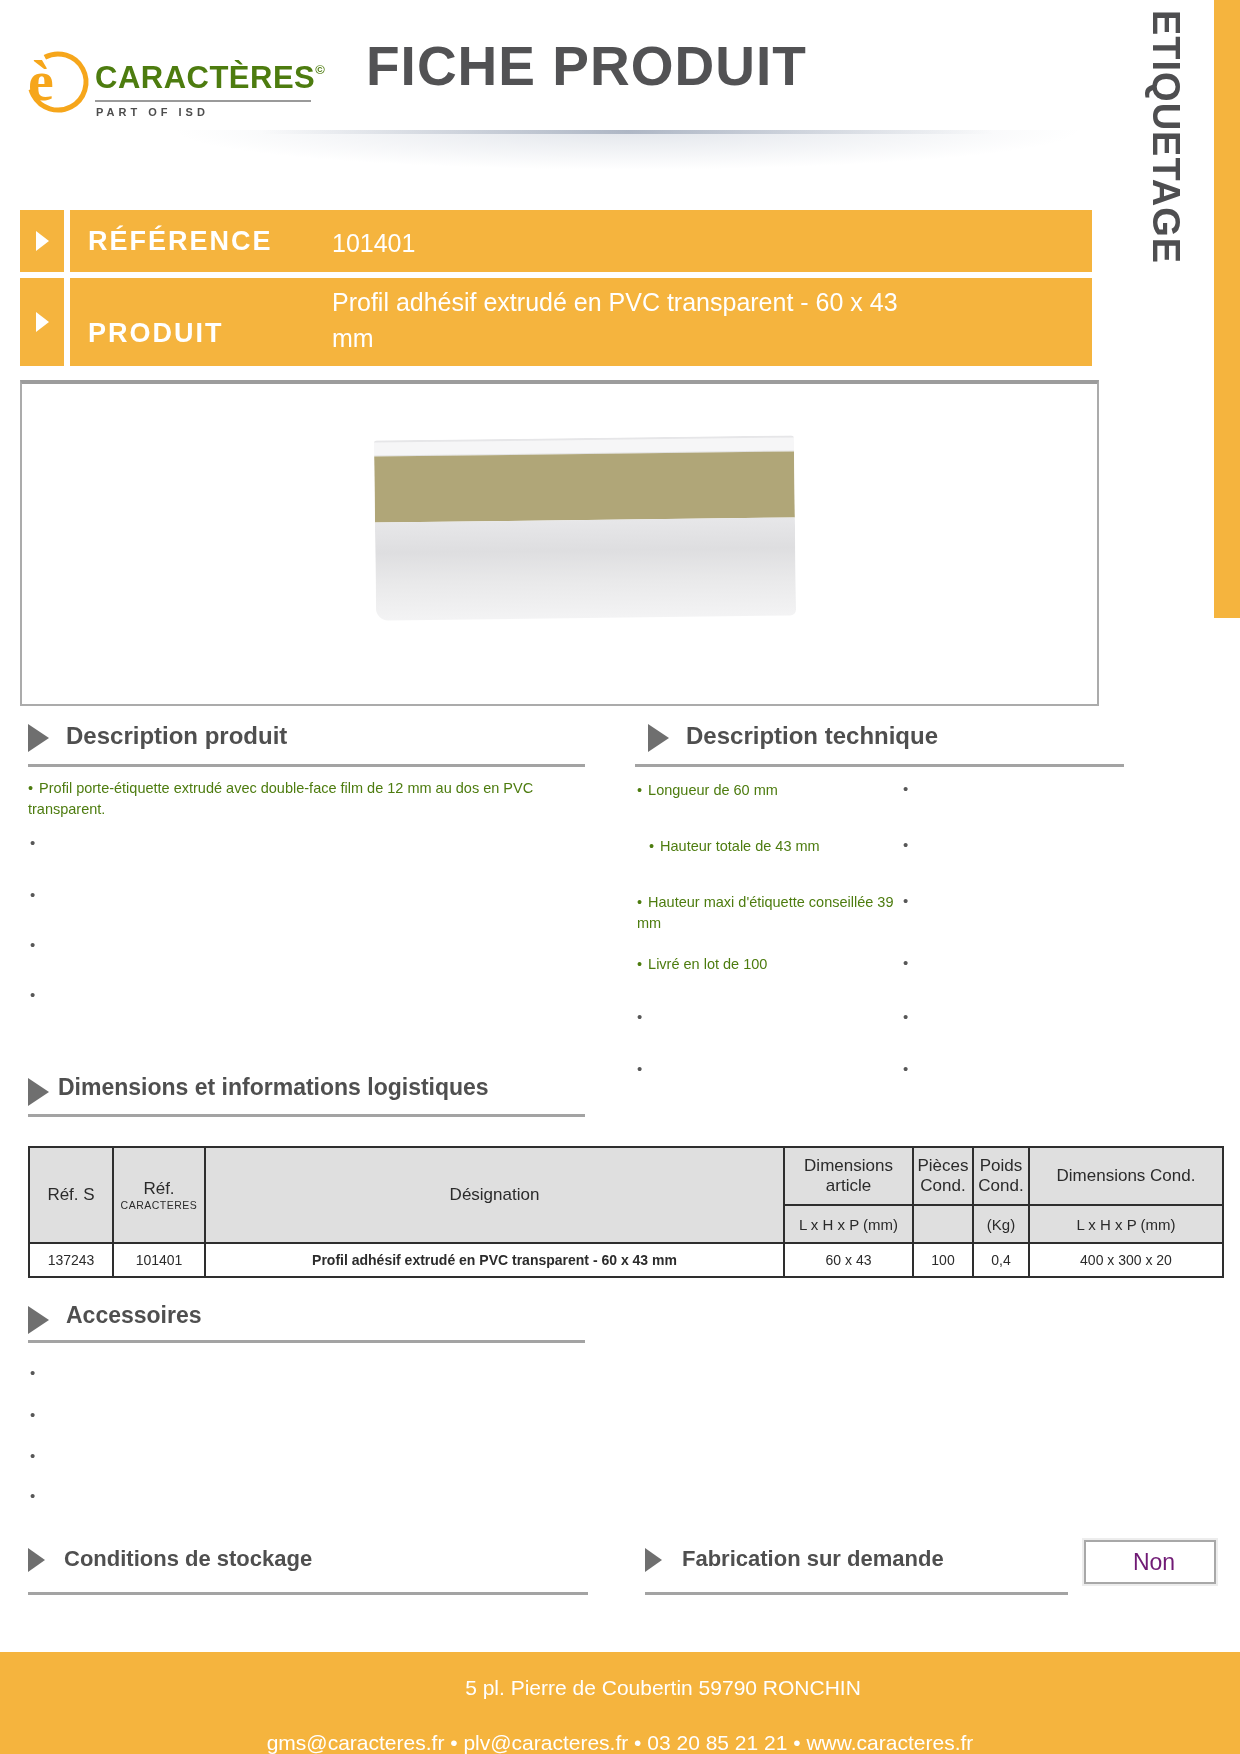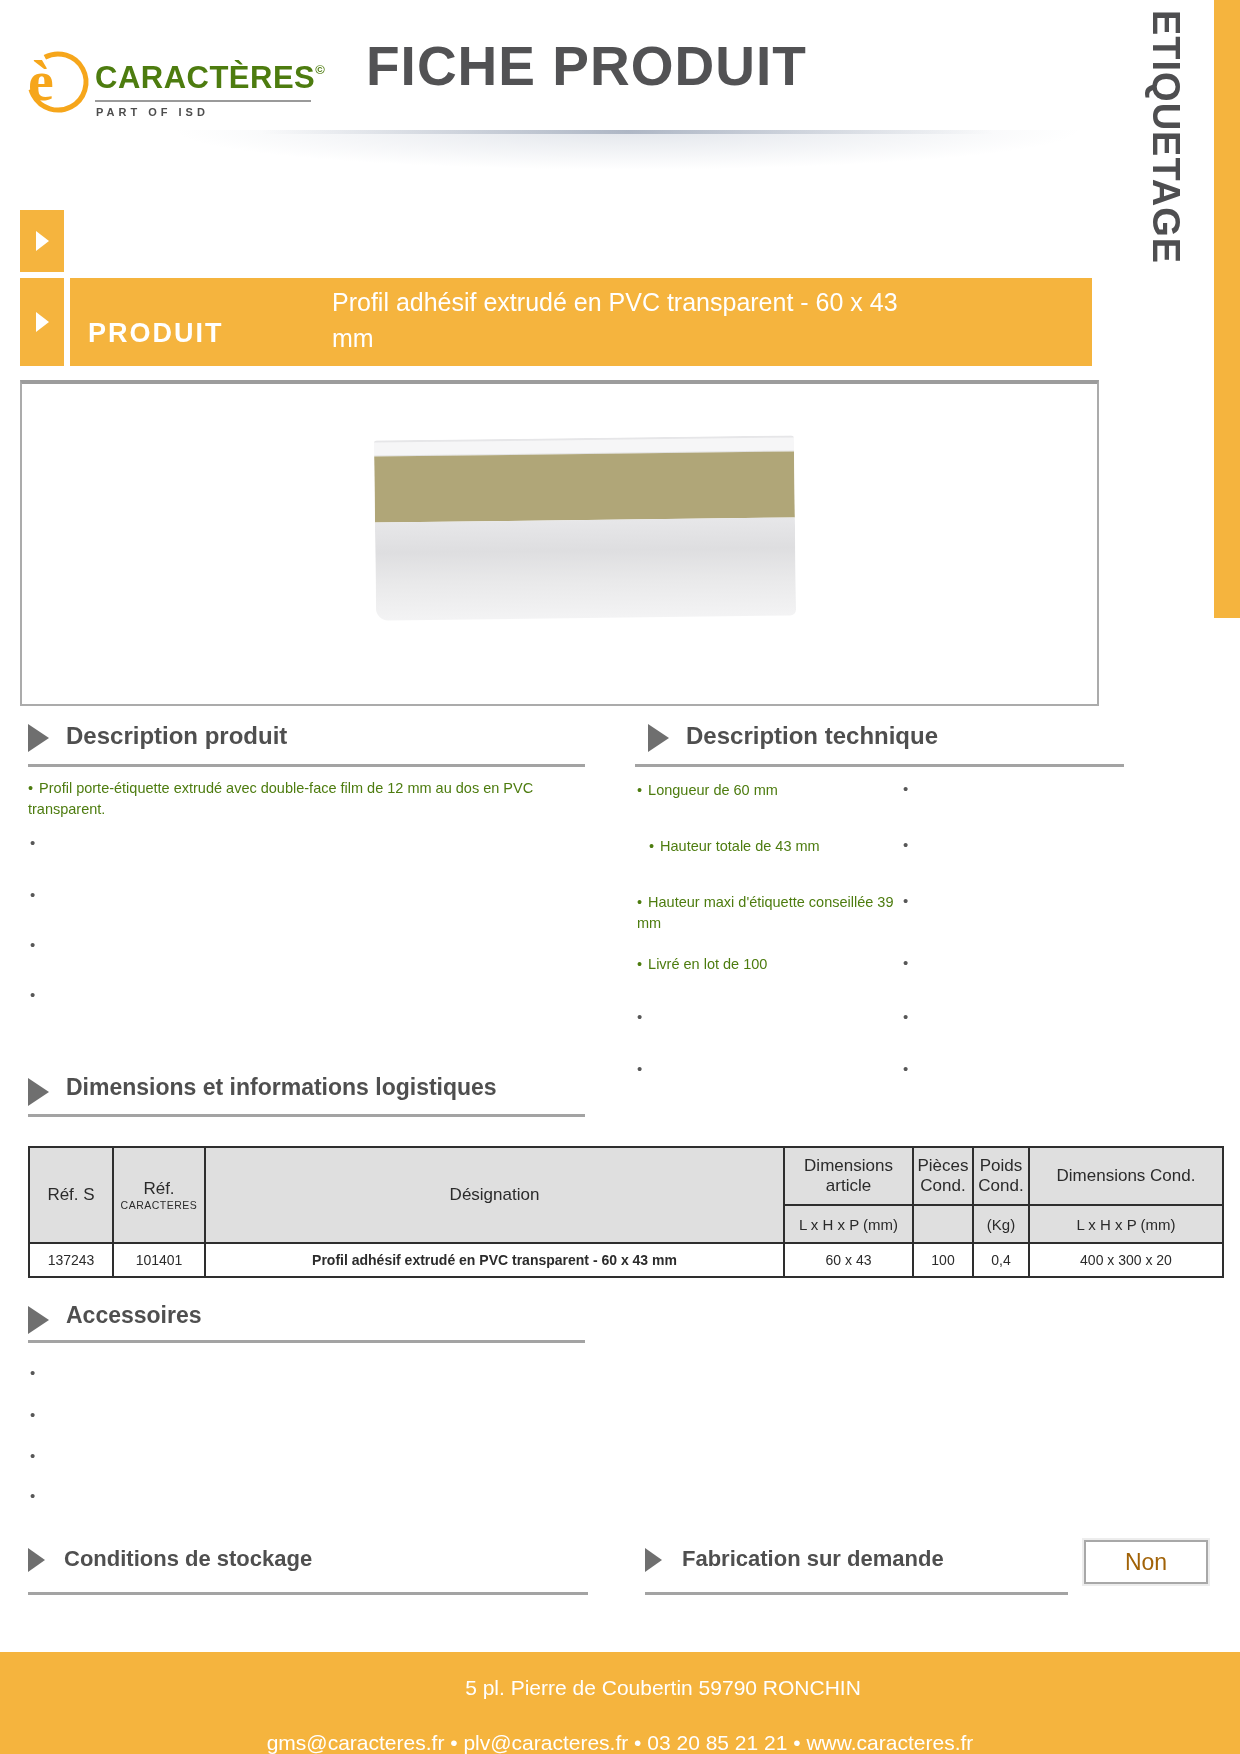--- a/index.html
+++ b/index.html
@@ -59,21 +59,21 @@
   .log-table th,.log-table td{border:2px solid #2E2E2E;text-align:center;vertical-align:middle;padding:1px 2px;overflow:hidden;}
   .log-table th{background:#DFDFDF;font-weight:normal;}
   .log-table .hrow1 th{height:54px;}
   .log-table .hrow2 th{height:34px;font-size:15px;}
   .log-table .drow td{height:30px;background:#fff;font-size:14px;}
   .ref-sub{display:block;font-size:10.5px;letter-spacing:.5px;}
   .cell-designation{font-weight:bold;font-size:13.5px;}
 
   
   .non-box{left:1084px;top:1540px;width:120px;height:40px;border:2px solid #A8A8A8;box-shadow:0 0 0 2px #EDEDED;
-    display:flex;align-items:center;justify-content:center;font-size:23px;color:#a16207;background:#fff;}
+    display:flex;align-items:center;justify-content:center;font-size:23px;color:#701a75;background:#fff;padding-left:8px;}
   .footer-bar{left:0;top:1652px;width:1240px;height:102px;background:#F5B43E;}
   .footer-line{left:0;width:1240px;text-align:center;color:#fff;font-size:21px;}
 </style>
 </head>
 <body>
 
 <div class="page">
 
   <div class="abs brand-logo">
     <svg width="84" height="84" viewBox="0 0 84 84">
@@ -85,20 +85,24 @@
   <div class="abs brand-divider"></div>
   <div class="abs brand-tagline">PART OF ISD</div>
   <div class="abs page-title">FICHE PRODUIT</div>
   <div class="abs decor-band"></div>
 
   <div class="abs cat-bar"></div>
   <div class="abs cat-label">ETIQUETAGE</div>
 
   <div class="abs arrow-box" style="top:210px;height:62px;">
     <div class="w-arrow"></div>
+  </div>
+  <div class="abs banner" style="top:210px;height:62px;">
+    <div class="banner-label" style="top:16px;">RÉFÉRENCE</div>
+    <div class="banner-value" style="top:15px;">101401</div>
   </div>
 
   <div class="abs arrow-box" style="top:278px;height:88px;">
     <div class="w-arrow"></div>
   </div>
   <div class="abs banner" style="top:278px;height:88px;">
     <div class="banner-label" style="top:40px;">PRODUIT</div>
     <div class="banner-value" style="top:6px;width:600px;">Profil adhésif extrudé en PVC transparent - 60 x 43 mm</div>
   </div>
 
@@ -135,21 +139,21 @@
 
   <div class="abs body-text tech-row" style="top:954px;"><span class="blt">•</span><span>Livré en lot de 100</span></div>
   <span class="abs lone-blt rblt" style="top:954px;">•</span>
 
   <span class="abs lone-blt" style="left:637px;top:1008px;">•</span>
   <span class="abs lone-blt rblt" style="top:1008px;">•</span>
   <span class="abs lone-blt" style="left:637px;top:1060px;">•</span>
   <span class="abs lone-blt rblt" style="top:1060px;">•</span>
 
   <div class="abs sec-arrow" style="left:28px;top:1078px;"></div>
-  <div class="abs sec-title md" style="left:66px;top:1074px;">Dimensions et informations logistiques</div>
+  <div class="abs sec-title md" style="left:58px;top:1074px;">Dimensions et informations logistiques</div>
   <div class="abs underline" style="left:28px;top:1114px;width:557px;"></div>
 
   <table class="log-table">
     <colgroup>
       <col style="width:84px">
         <col style="width:92px">
         <col style="width:579px">
       <col style="width:129px">
         <col style="width:60px">
         <col style="width:56px">

